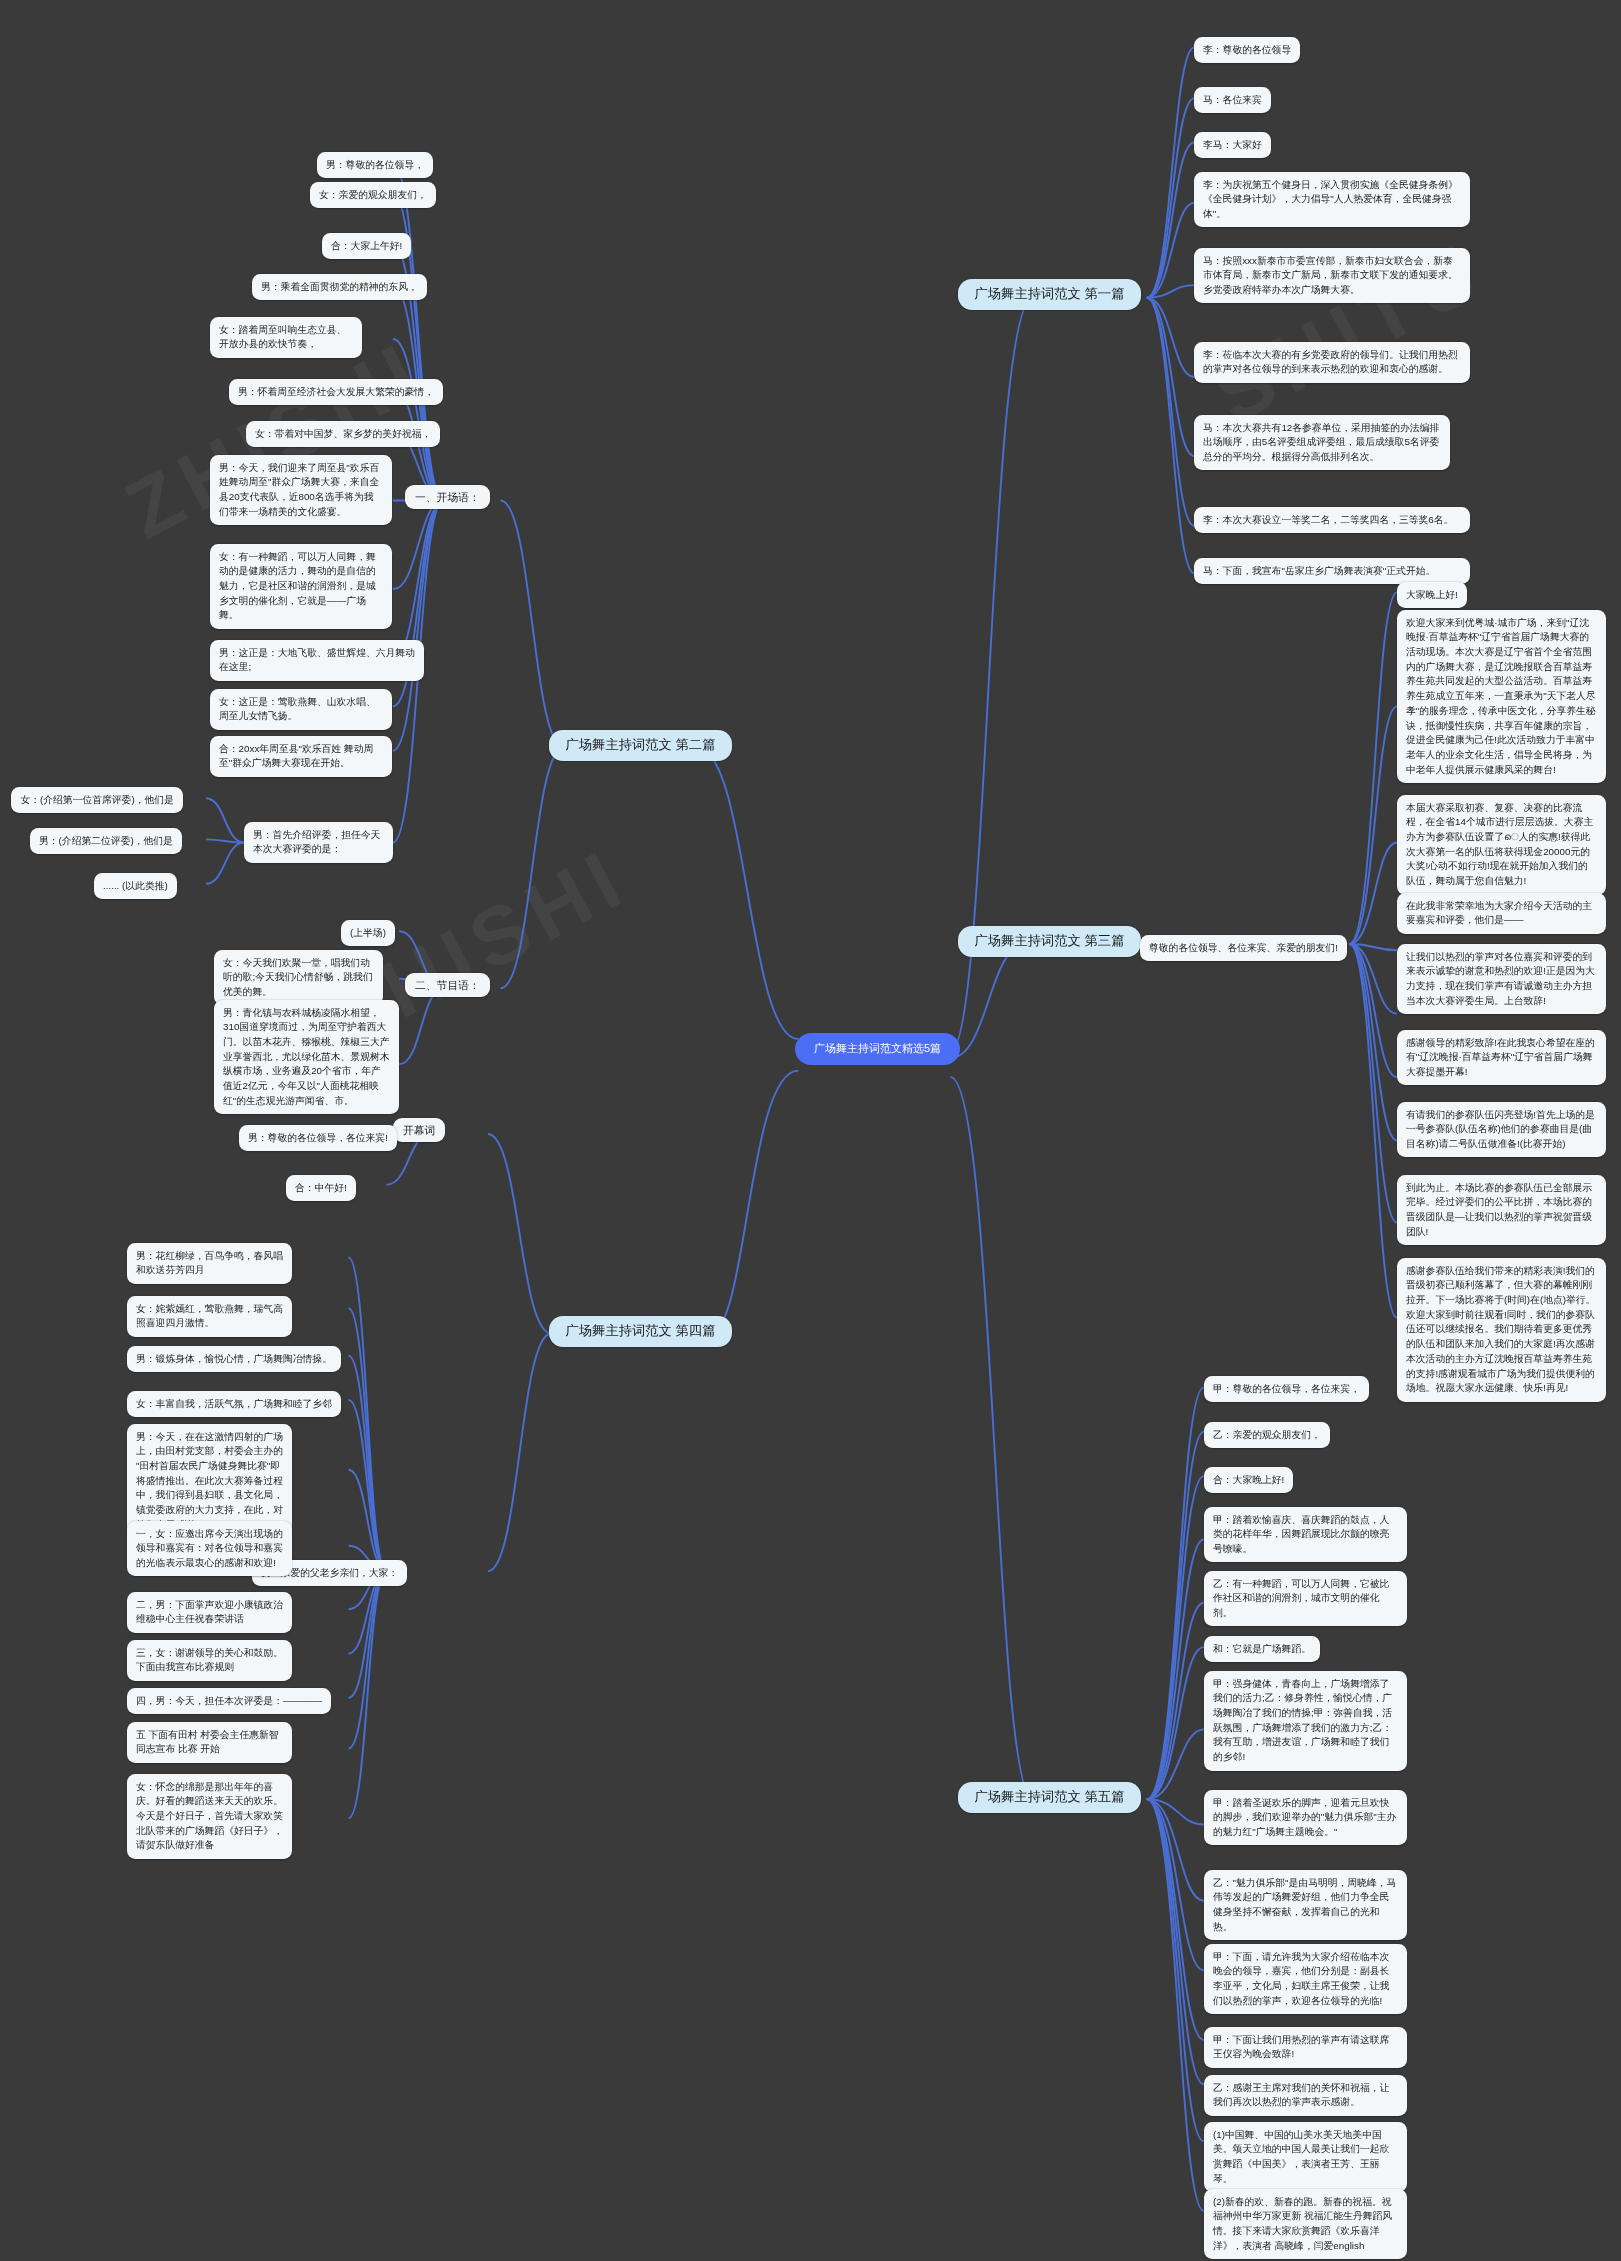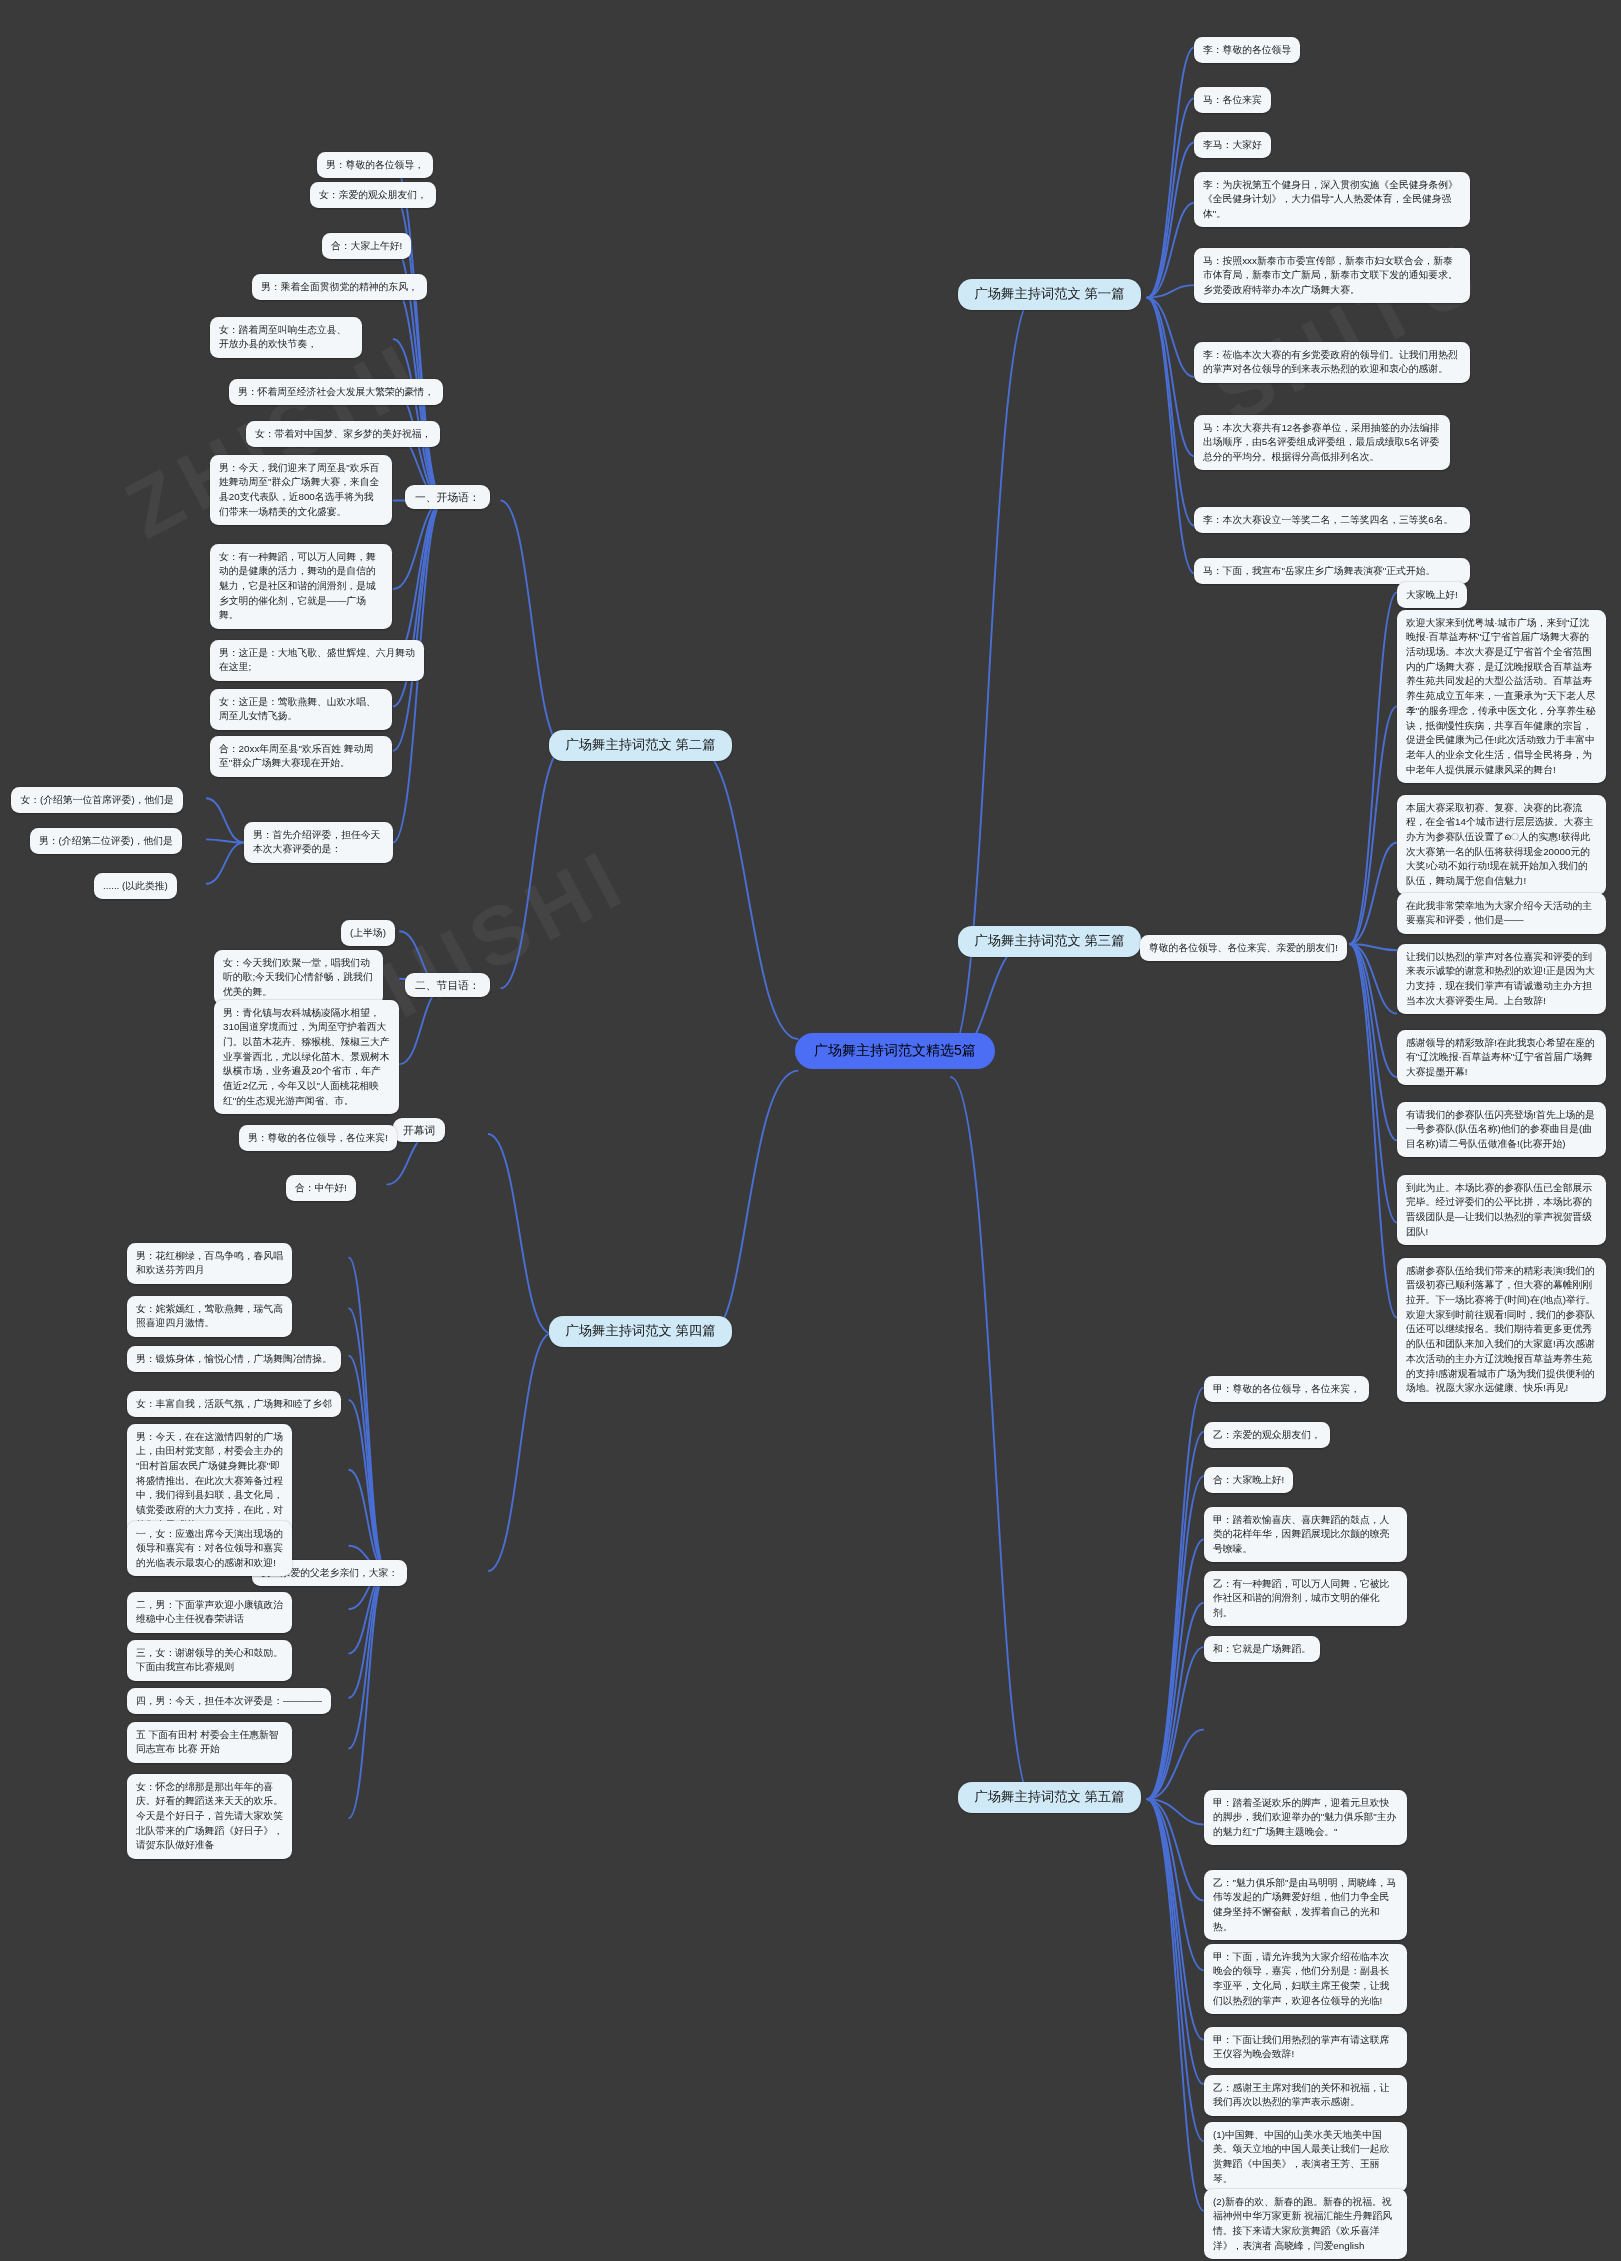--- a/index.html
+++ b/index.html
@@ -10,24 +10,24 @@
     overflow: hidden;
   }
   #stage { position: relative; width: 1622px; height: 2261px; }
   svg.links { position: absolute; inset: 0; width: 1622px; height: 2261px; pointer-events: none; }
   svg.links path { fill: none; stroke: #4a6fd4; stroke-width: 3; }
 
   .node { position: absolute; }
 
   .root {
     background: #4c6ef5;
-    color: #000000;
+    color: #ffffff;
     border-radius: 19px;
     padding: 9px 19px;
-    font-size: 14px;
+    font-size: 11px;
     white-space: nowrap;
     line-height: 1.25;
   }
   .branch {
     background: #cfe9f7;
     color: #1c1c1c;
     border-radius: 14px;
     padding: 7px 16.5px;
     font-size: 13.3px;
     white-space: nowrap;
@@ -234,20 +234,21 @@
   <div class="node leaf nowrap" style="left:127px;top:1688px;">四，男：今天，担任本次评委是：————</div>
   <div class="node leaf wrap" style="left:127px;top:1722px;width:165px;">五 下面有田村 村委会主任惠新智同志宣布 比赛 开始</div>
   <div class="node leaf wrap" style="left:127px;top:1774px;width:165px;">女：怀念的绵那是那出年年的喜庆。好看的舞蹈送来天天的欢乐。今天是个好日子，首先请大家欢笑北队带来的广场舞蹈《好日子》，请贺东队做好准备</div>
 
   <div class="node leaf nowrap" style="left:1204px;top:1376px;">甲：尊敬的各位领导，各位来宾，</div>
   <div class="node leaf nowrap" style="left:1204px;top:1422px;">乙：亲爱的观众朋友们，</div>
   <div class="node leaf nowrap" style="left:1204px;top:1467px;">合：大家晚上好!</div>
   <div class="node leaf wrap" style="left:1204px;top:1507px;width:203px;">甲：踏着欢愉喜庆、喜庆舞蹈的鼓点，人类的花样年华，因舞蹈展现比尔颤的嘹亮号嘹嚎。</div>
   <div class="node leaf wrap" style="left:1204px;top:1571px;width:203px;">乙：有一种舞蹈，可以万人同舞，它被比作社区和谐的润滑剂，城市文明的催化剂。</div>
   <div class="node leaf nowrap" style="left:1204px;top:1636px;">和：它就是广场舞蹈。</div>
+  <div class="node leaf wrap" style="left:1204px;top:1671px;width:203px;">甲：强身健体，青春向上，广场舞增添了我们的活力;乙：修身养性，愉悦心情，广场舞陶冶了我们的情操;甲：弥善自我，活跃氛围，广场舞增添了我们的激力方;乙：我有互助，增进友谊，广场舞和睦了我们的乡邻!</div>
   <div class="node leaf wrap" style="left:1204px;top:1790px;width:203px;">甲：踏着圣诞欢乐的脚声，迎着元旦欢快的脚步，我们欢迎举办的"魅力俱乐部"主办的魅力红"广场舞主题晚会。"</div>
   <div class="node leaf wrap" style="left:1204px;top:1870px;width:203px;">乙："魅力俱乐部"是由马明明，周晓峰，马伟等发起的广场舞爱好组，他们力争全民健身坚持不懈奋献，发挥着自己的光和热。</div>
   <div class="node leaf wrap" style="left:1204px;top:1944px;width:203px;">甲：下面，请允许我为大家介绍莅临本次晚会的领导，嘉宾，他们分别是：副县长李亚平，文化局，妇联主席王俊荣，让我们以热烈的掌声，欢迎各位领导的光临!</div>
   <div class="node leaf wrap" style="left:1204px;top:2027px;width:203px;">甲：下面让我们用热烈的掌声有请这联席王仪容为晚会致辞!</div>
   <div class="node leaf wrap" style="left:1204px;top:2075px;width:203px;">乙：感谢王主席对我们的关怀和祝福，让我们再次以热烈的掌声表示感谢。</div>
   <div class="node leaf wrap" style="left:1204px;top:2122px;width:203px;">(1)中国舞、中国的山美水美天地美中国美。颂天立地的中国人最美让我们一起欣赏舞蹈《中国美》，表演者王芳、王丽琴。</div>
   <div class="node leaf wrap" style="left:1204px;top:2189px;width:203px;">(2)新春的欢、新春的跑。新春的祝福。祝福神州中华万家更新 祝福汇能生丹舞蹈风情。接下来请大家欣赏舞蹈《欢乐喜洋洋》，表演者 高晓峰，闫爱english</div>
 
 </div>
 

